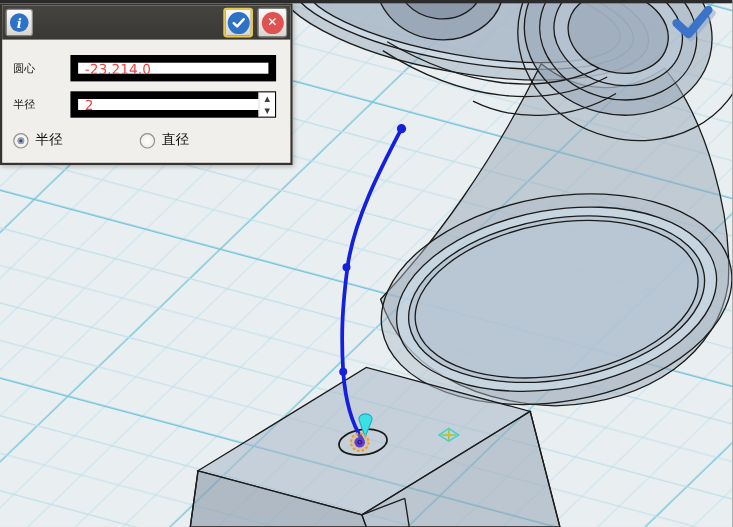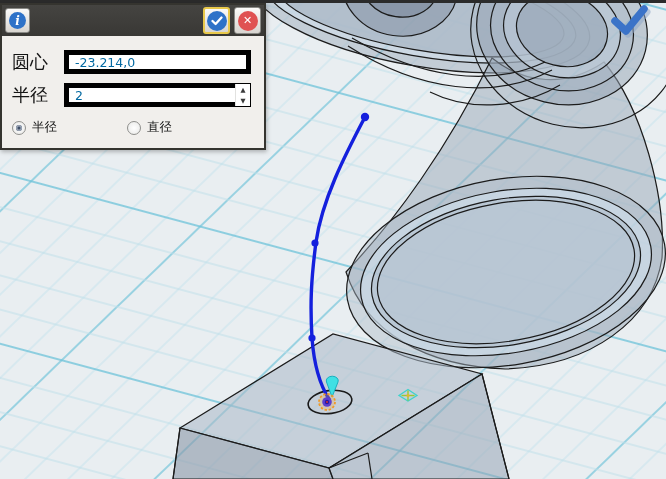--- a/index.html
+++ b/index.html
@@ -15,24 +15,24 @@
   .tb-btn{height:25px;width:25px;border:1px solid #8a8a86;border-radius:3px;
           background:linear-gradient(#fbfaf9,#d8d5d0);display:flex;align-items:center;justify-content:center;padding:0;}
   .tb-btn.big{height:27px;width:27px;}
   .tb-btn.ok{border:2px solid #e8c84a;margin-left:auto;margin-right:4px;}
   .circle{border-radius:50%;display:flex;align-items:center;justify-content:center;color:#fff;}
   .c-info{width:17px;height:17px;background:#2e72c8;font:italic bold 12px "DejaVu Serif","Liberation Serif",serif;}
   .c-ok{width:20px;height:20px;background:#2e72c8;}
   .c-x{width:20px;height:20px;background:#e05252;font-weight:bold;font-size:11px;line-height:1;}
   .dbody{padding:14px 13px 12px 10px;}
   .frow{display:flex;align-items:center;margin-bottom:9px;}
-  .flabel{width:52px;font-size:18px;color:#141414;flex:0 0 52px;}
+  .flabel{width:52px;font-size:10px;color:#141414;flex:0 0 52px;}
   .fwrap{position:relative;flex:1;}
-  .fwrap input{width:100%;height:24px;border:5px solid #000000;background:#fff;
-               font-size:12.5px;color:#0369a1;padding:2px 6px;outline:none;}
+  .fwrap input{width:100%;height:24px;border:7px solid #000000;background:#fff;
+               font-size:12.5px;color:#ef4444;padding:2px 6px;outline:none;}
   .spin{position:absolute;right:1px;top:1px;bottom:1px;width:15px;background:#fff;
         border-left:1px solid #e2e2e0;display:flex;flex-direction:column;}
   .spin div{flex:1;display:flex;align-items:center;justify-content:center;font-size:6.5px;color:#3a3a3a;cursor:default;}
   .radiorow{display:flex;align-items:center;margin-top:12px;font-size:12.5px;color:#141414;}
   .rgroup{display:flex;align-items:center;gap:6px;}
   .rgroup.second{margin-left:70px;text-align:right;}
   .radio{width:14px;height:14px;border-radius:50%;border:1px solid #8f8f8c;
          background:radial-gradient(#ffffff,#e8e8e6);position:relative;}
   .radio.checked::after{content:'';position:absolute;left:3px;top:3px;width:6px;height:6px;border-radius:50%;
          background:#3f4e68;box-shadow:0 0 0 1.5px #9aa4b4 inset;}

